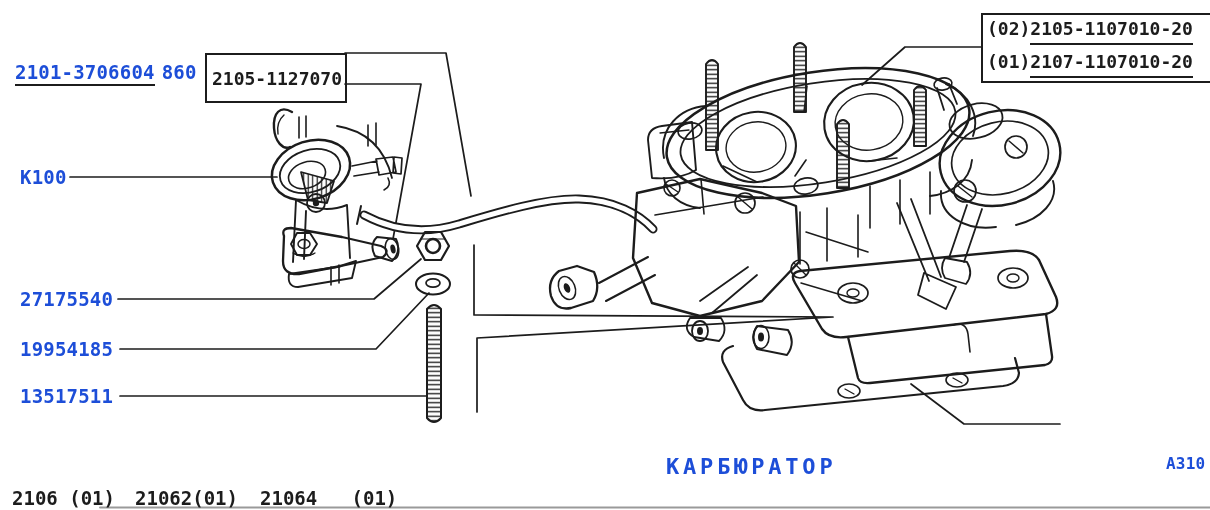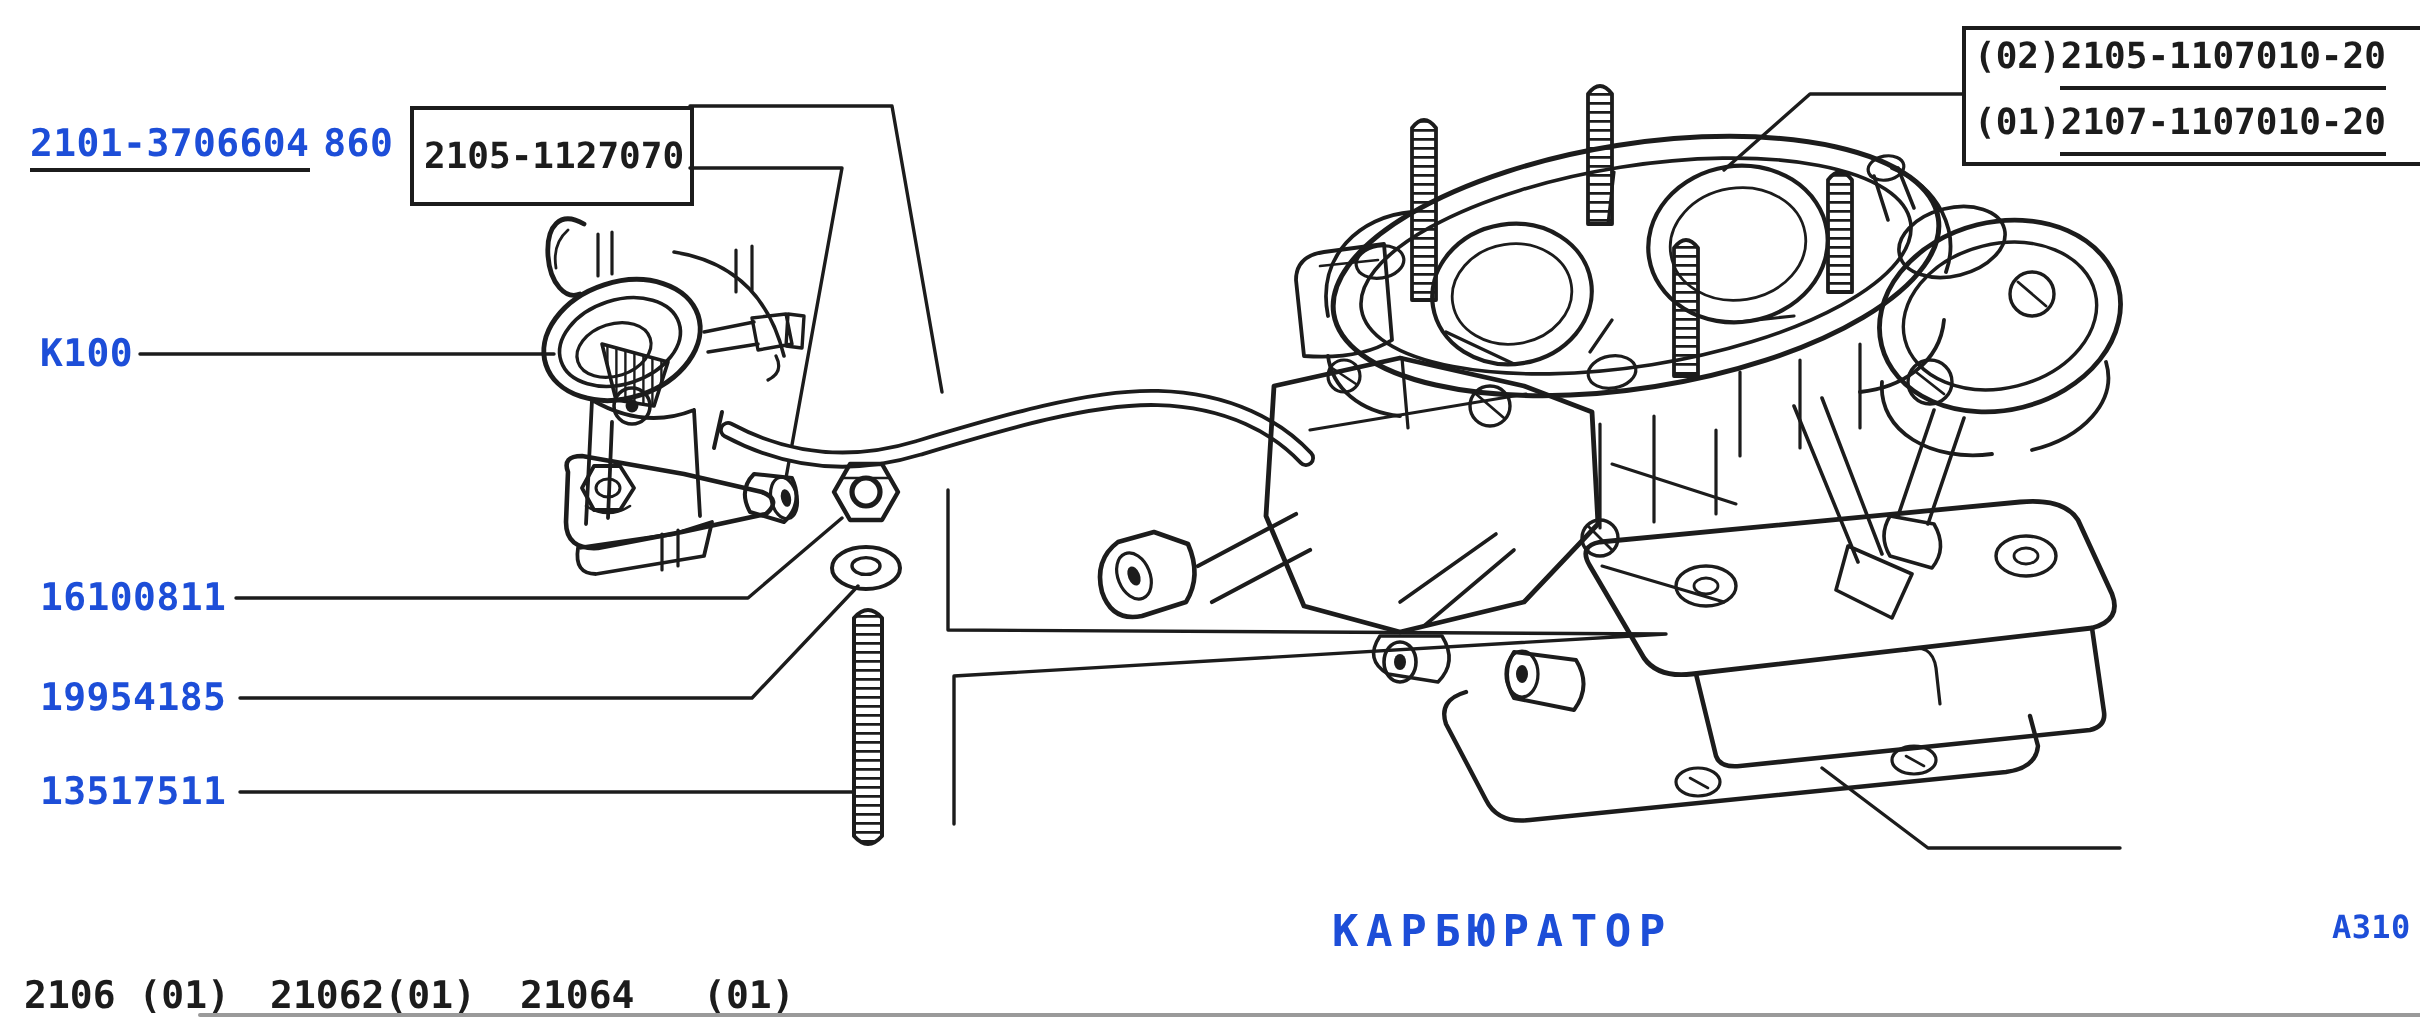--- a/index.html
+++ b/index.html
@@ -193,21 +193,21 @@
     <line x1="100" y1="507.5" x2="1210" y2="507.5" stroke="#9a9a9a" stroke-width="2"></line>
   </svg>
 
   <div class="lbl" style="left:15px;top:63px;"><span class="und">2101-3706604</span><span class="suffix">860</span></div>
 
   <div class="callout-box" id="hose-box">
     <span>2105-1127070</span>
   </div>
 
   <div class="lbl" style="left:20px;top:168px;">К100</div>
-  <div class="lbl" style="left:20px;top:290px;">16100811</div>
+  <div class="lbl" style="left:20px;top:290px;">27175540</div>
   <div class="lbl" style="left:20px;top:340px;">19954185</div>
   <div class="lbl" style="left:20px;top:387px;">13517511</div>
 
   <div class="callout-box" id="variants-box">
     <div class="row"><span>(02)</span><span class="und">2105-1107010-20</span></div>
     <div class="row"><span>(01)</span><span class="und">2107-1107010-20</span></div>
   </div>
 
 
   <div class="apps-col" id="apps-col-1">

